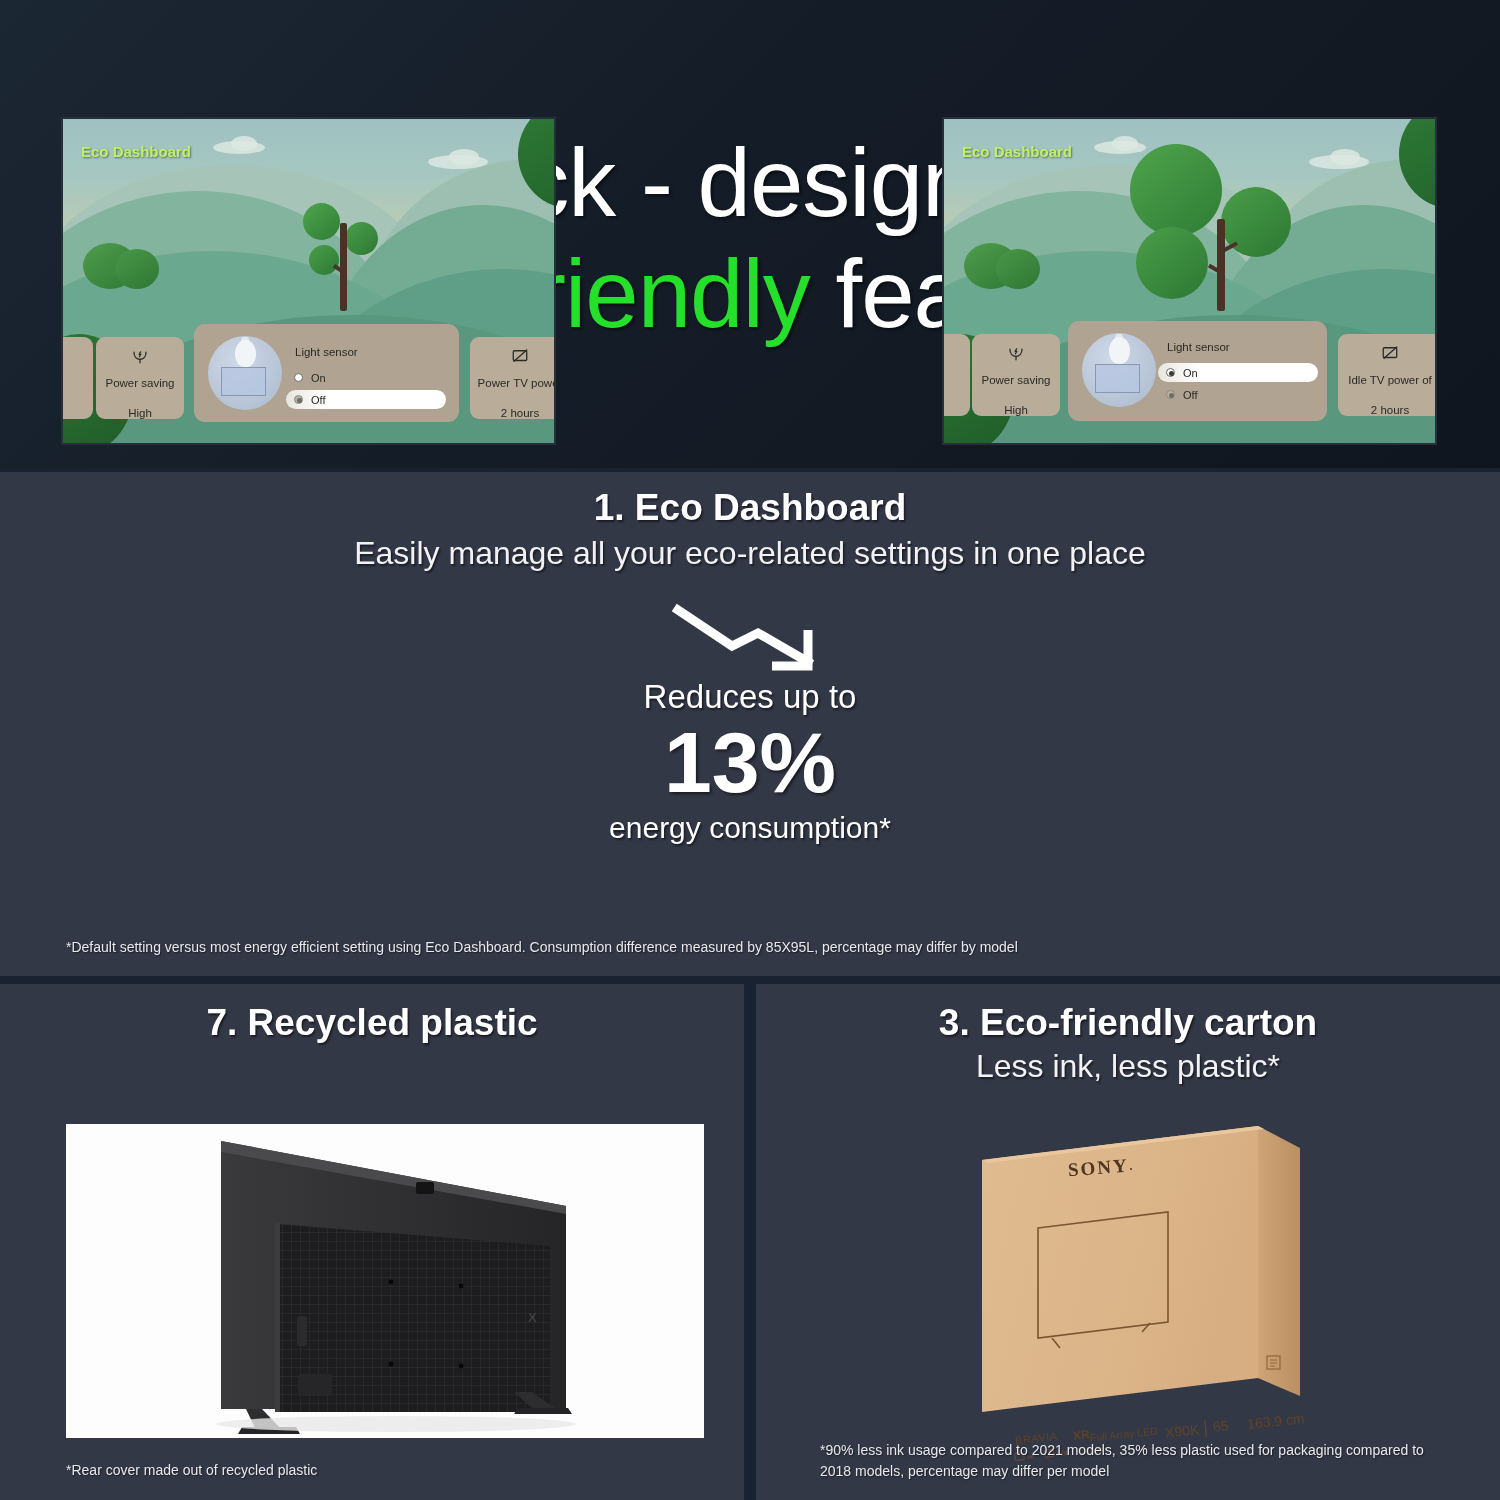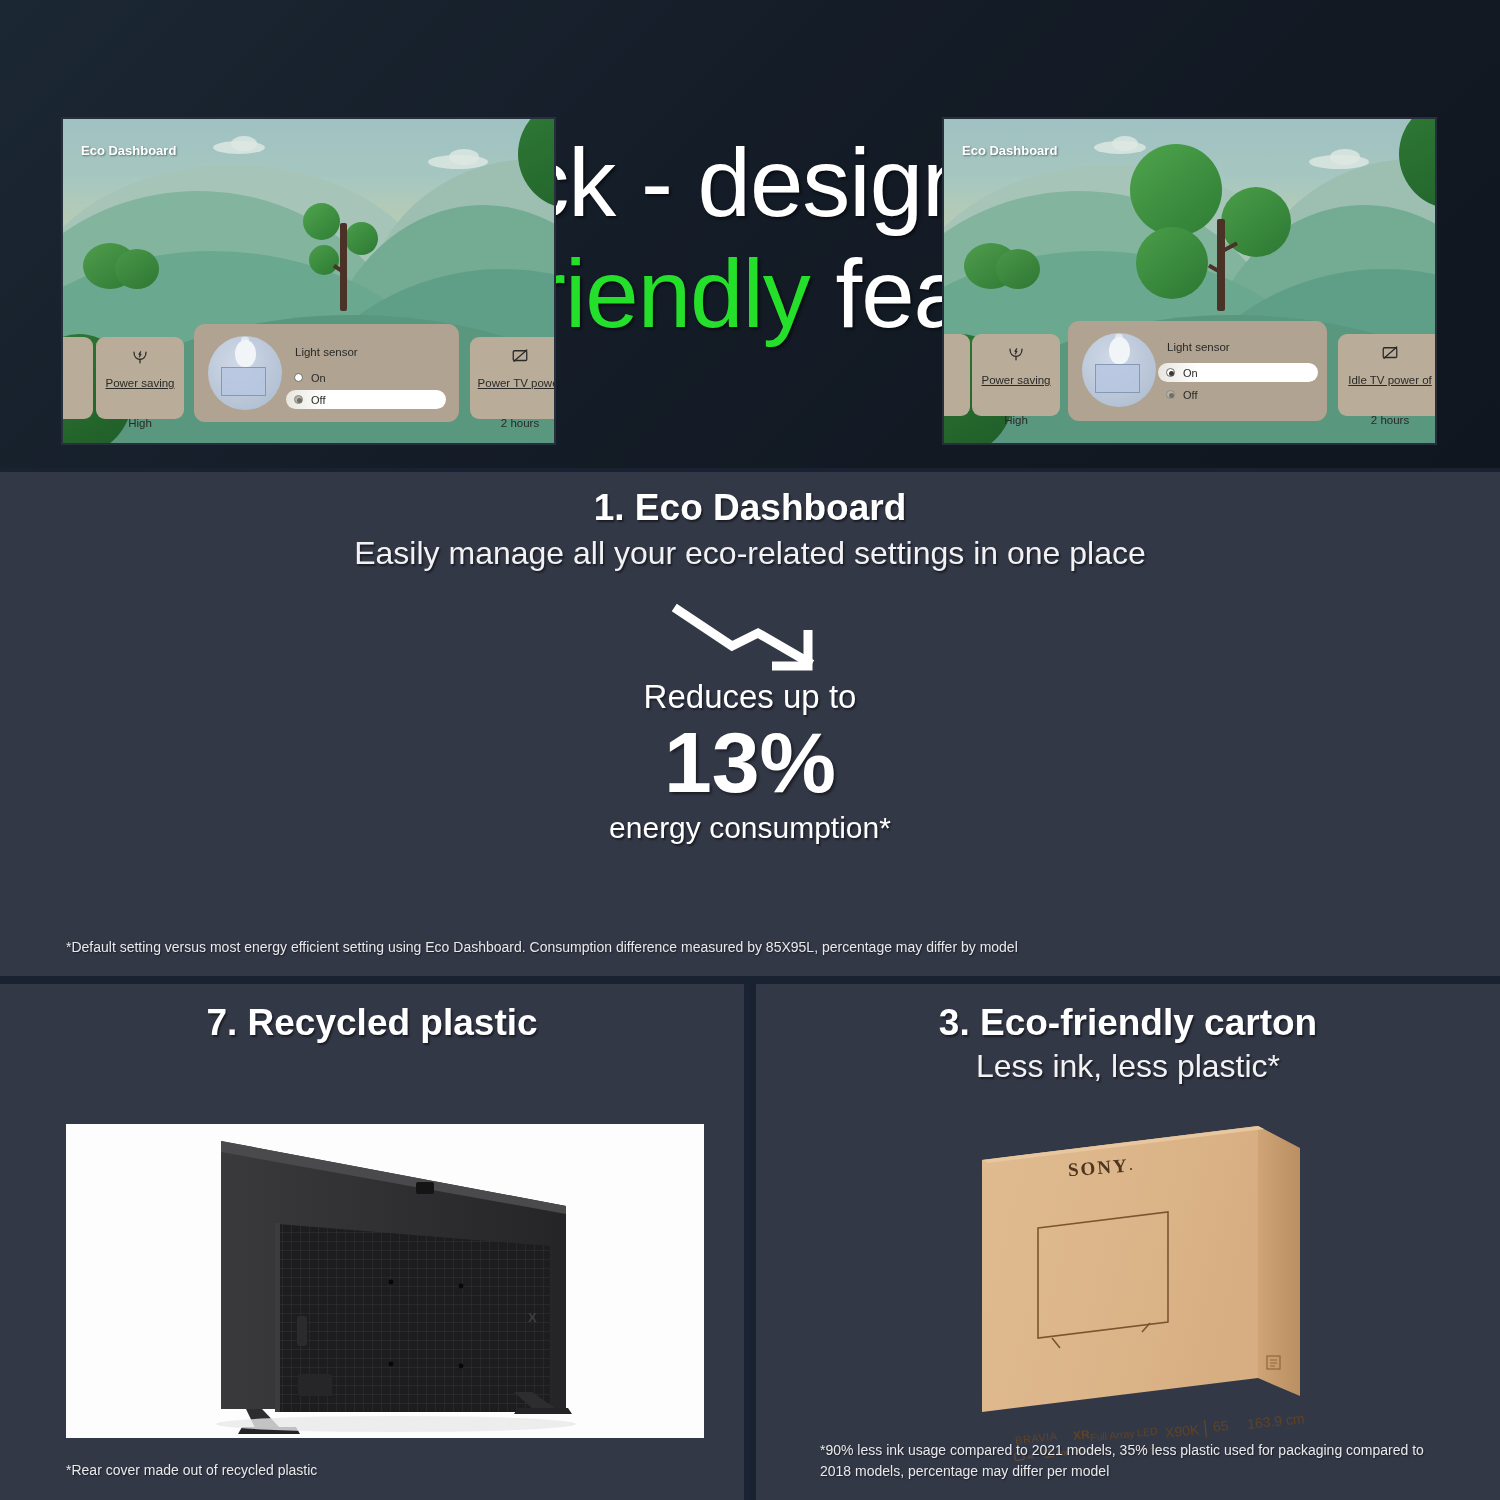--- a/index.html
+++ b/index.html
@@ -73,40 +73,40 @@
   }
   .cloud {
     position: absolute; background: #dfe9e4; border-radius: 50%;
     opacity: .82; filter: blur(0.4px);
   }
   .hill {
     position: absolute; border-radius: 50% 50% 0 0 / 100% 100% 0 0;
   }
   .dash-label {
     position: absolute; left: 18px; top: 24px;
-    color: #ffffff; font-size: 13px; font-weight: bold;
+    color: #bef264; font-size: 15px; font-weight: bold;
     text-shadow: 1px 1px 2px rgba(0,0,0,.45);
     z-index: 30;
     text-align: right;
   }
   .tree-trunk {
     position: absolute; background: #4a3326; border-radius: 2px; z-index: 12;
   }
   .tree-branch { position: absolute; background: #4a3326; z-index: 12; }
   .leaf { position: absolute; border-radius: 50%; z-index: 11; }
 
   
   .card {
     position: absolute; background: #b9ac99;
     border-radius: 9px; z-index: 20;
     color: #2a2a28;
   }
   .card-icon { text-align: center; margin-top: 10px; height: 22px; }
-  .card-lbl  { text-align: center; font-size: 11.5px; margin-top: 8px; white-space: nowrap; text-decoration: underline; }
-  .card-val  { text-align: center; font-size: 11.5px; margin-top: 28px; }
+  .card-lbl  { text-align: center; font-size: 11.5px; margin-top: 8px; white-space: nowrap; }
+  .card-val  { text-align: center; font-size: 11.5px; margin-top: 18px; }
 
   .card-wide {
     position: absolute; background: #b0a391;
     border-radius: 11px; z-index: 22;
   }
   .bulb-wrap {
     position: absolute; left: 14px; top: 12px;
     width: 74px; height: 74px; border-radius: 50%;
     background: radial-gradient(circle at 40% 35%, #cfd8e6 0%, #b9c6d8 60%, #a9b9cd 100%);
     overflow: hidden;

